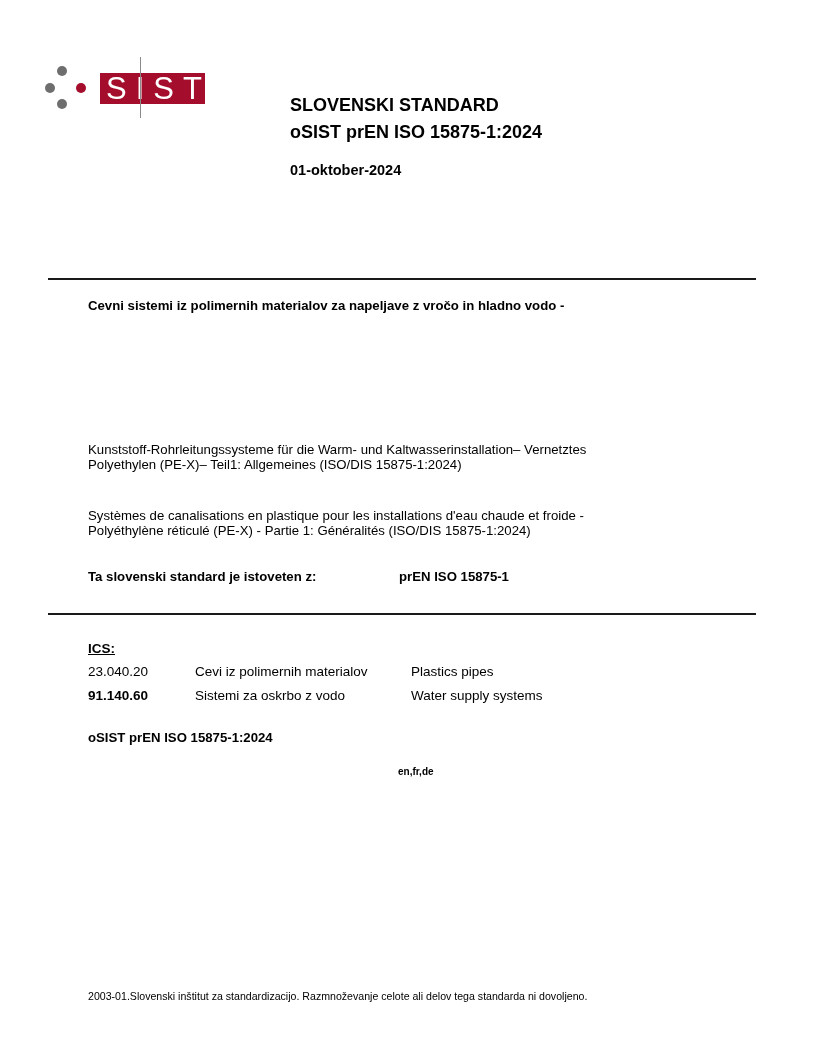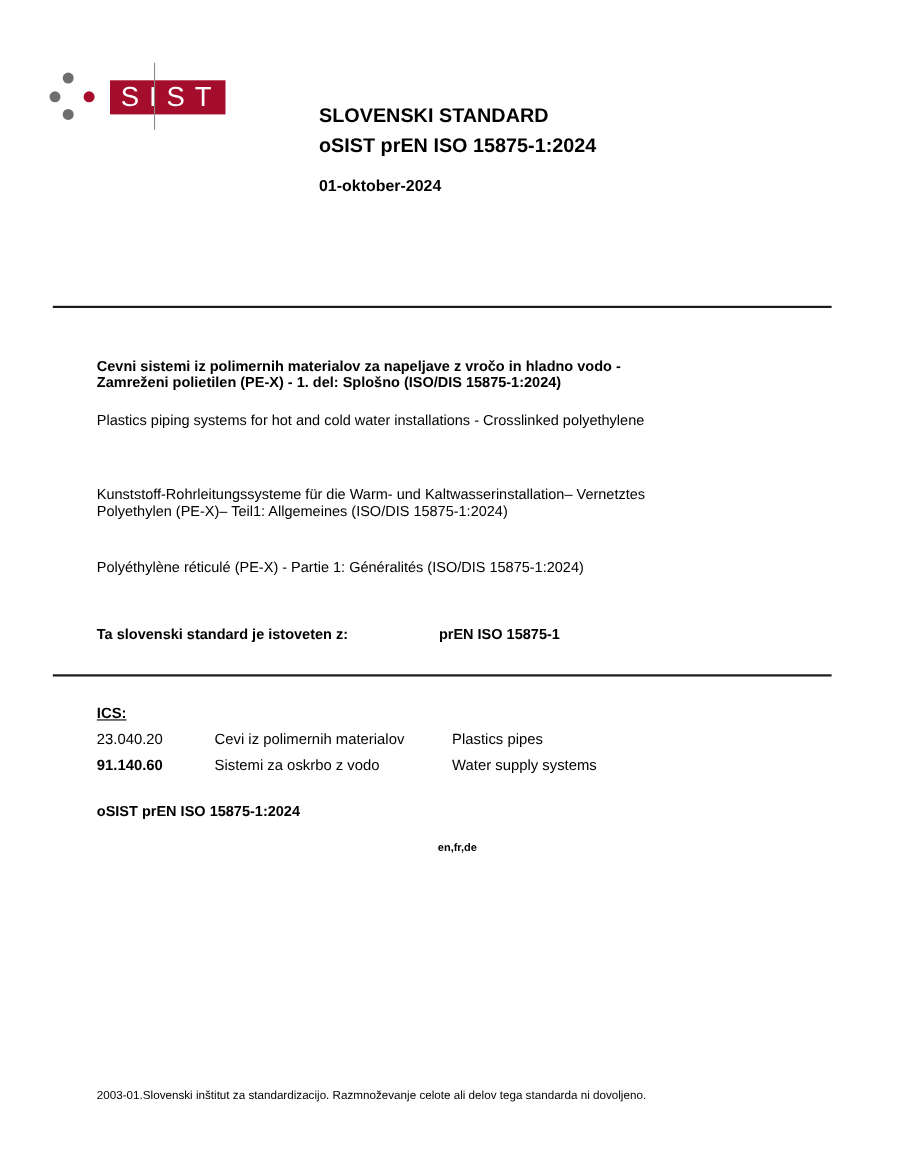--- a/index.html
+++ b/index.html
@@ -2,21 +2,21 @@
 <html><head>
   <meta charset="utf-8">
   <style>
     html, body { margin: 0; padding: 0; background: #ffffff; }
     body { width: 816px; height: 1056px; position: relative; overflow: hidden;
            font-family: "Liberation Sans", sans-serif; color: #000; }
     .abs { position: absolute; }
     .dot { position: absolute; width: 10px; height: 10px; border-radius: 50%; background: #6e6e6e; }
     .dot.red { background: #a50d2c; }
     .logo-box { position: absolute; left: 100px; top: 73px; width: 105px; height: 31px; background: #a50d2c;
-                color: #fff; font-size: 25px; letter-spacing: 9px; line-height: 31px; text-align: center;
+                color: #fff; font-size: 31px; letter-spacing: 9px; line-height: 31px; text-align: center;
                 padding-left: 6px; box-sizing: border-box; }
     .logo-vline { position: absolute; left: 140px; top: 57px; width: 1px; height: 61px; background: #8a8a8a; }
     .h-title { font-weight: bold; font-size: 18px; }
     .h-date { font-weight: bold; font-size: 14.5px; }
     .rule { position: absolute; left: 48px; width: 708px; height: 2px; background: #1a1a1a; }
     .para { position: absolute; left: 88px; width: 660px; font-size: 13.2px; line-height: 15px; }
     .bold { font-weight: bold; }
     .ics-row { position: absolute; left: 88px; font-size: 13.5px; }
     .ics-row span { position: absolute; white-space: nowrap; }
     .footer { position: absolute; left: 88px; top: 990px; font-size: 10.6px; white-space: nowrap; }
@@ -32,32 +32,31 @@
   <div class="logo-box">SIST</div>
   <div class="logo-vline"></div>
 </div>
 
 <div class="abs h-title" style="left:290px; top:95px;">SLOVENSKI  STANDARD</div>
 <div class="abs h-title" style="left:290px; top:122px;">oSIST prEN ISO 15875-1:2024</div>
 <div class="abs h-date" style="left:290px; top:162px;">01-oktober-2024</div>
 
 <div class="rule" style="top:278px;"></div>
 
-<div class="para bold" style="top:325px;">
+<div class="para bold" style="top:298px;">
   <div>Cevni sistemi iz polimernih materialov za napeljave z vročo in hladno vodo -</div>
-  <div>Zamreženi polietilen (PE-X) - 1. del: Splošno (ISO/DIS 15875-1:2024)</div>
 </div>
 <div class="para" style="top:374px;">
-  <div>Plastics piping systems for hot and cold water installations - Crosslinked polyethylene</div>
 </div>
 <div class="para" style="top:442px;">
   <div>Kunststoff-Rohrleitungssysteme für die Warm- und Kaltwasserinstallation– Vernetztes</div>
   <div>Polyethylen (PE-X)– Teil1: Allgemeines (ISO/DIS 15875-1:2024)</div>
 </div>
 <div class="para" style="top:508px;">
+  <div>Systèmes de canalisations en plastique pour les installations d'eau chaude et froide -</div>
   <div>Polyéthylène réticulé (PE-X) - Partie 1: Généralités (ISO/DIS 15875-1:2024)</div>
 </div>
 
 <div class="abs bold" style="left:88px; top:569px; font-size:13.2px;">Ta slovenski standard je istoveten z:</div>
 <div class="abs bold" style="left:399px; top:569px; font-size:13.2px;">prEN ISO 15875-1</div>
 
 <div class="rule" style="top:613px;"></div>
 
 <div class="abs bold" style="left:88px; top:641px; font-size:13.5px; text-decoration:underline;">ICS:</div>
 <div class="ics-row" style="top:664px;">

